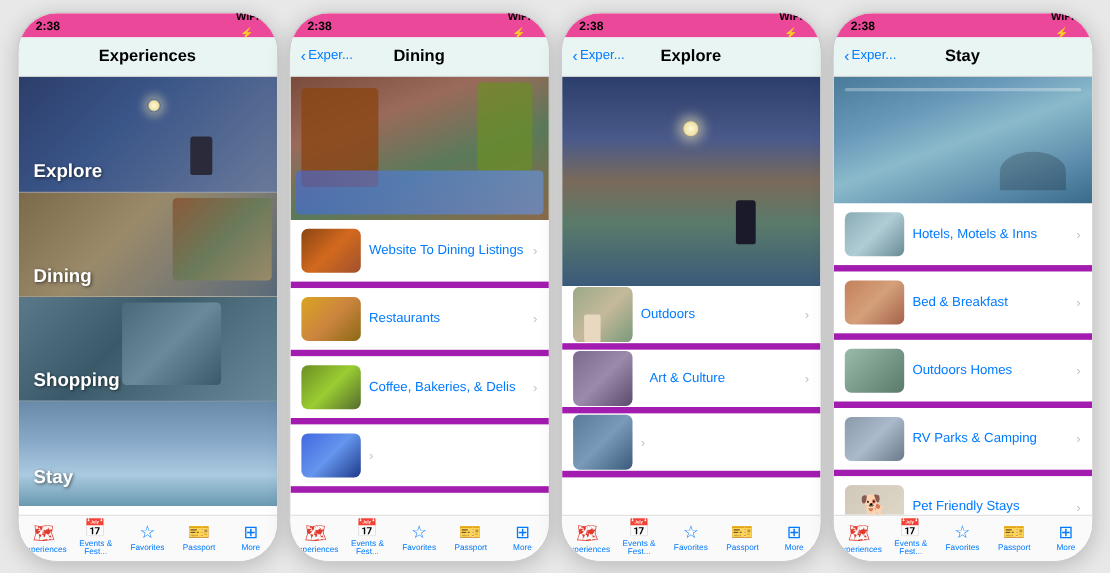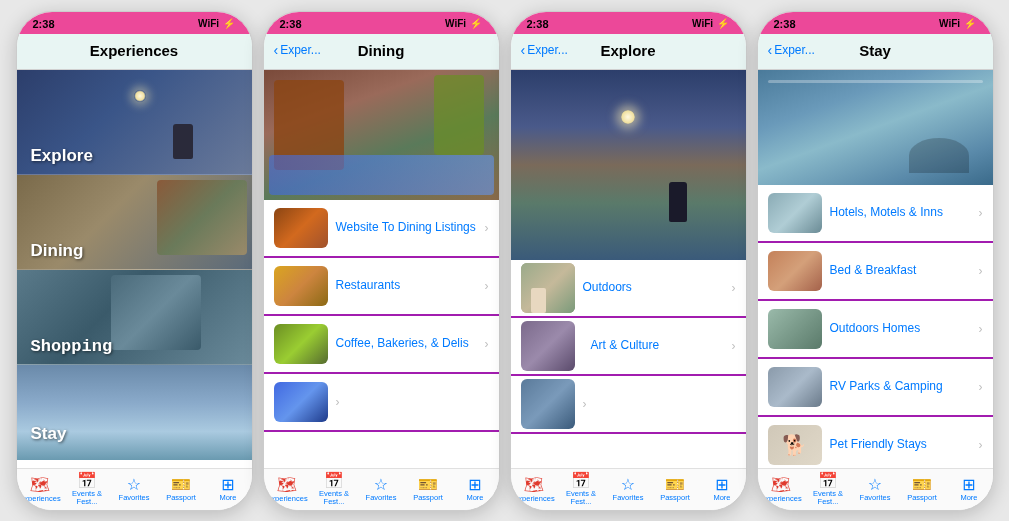--- a/index.html
+++ b/index.html
@@ -41,20 +41,21 @@
       font-weight: 600;
       color: #000;
       flex-shrink: 0;
       height: 22px;
     }
     .status-icons {
       display: flex;
       gap: 4px;
       align-items: center;
       font-size: 10px;
+      flex-direction: column;
     }
     
     .nav-bar {
       background: #e8f5f3;
       display: flex;
       align-items: center;
       justify-content: center;
       padding: 4px 10px 6px;
       flex-shrink: 0;
       position: relative;
@@ -81,21 +82,21 @@
     }
     
     .list-container {
       flex: 1;
       overflow: hidden;
     }
     .list-item {
       display: flex;
       align-items: center;
       padding: 8px 10px;
-      border-bottom: 2px solid #a21caf;
+      border-bottom: 6px solid #a21caf;
       gap: 8px;
       background: #fff;
     }
     .list-thumb {
       width: 54px;
       height: 40px;
       border-radius: 6px;
       overflow: hidden;
       flex-shrink: 0;
     }
@@ -251,21 +252,21 @@
       <div class="p1-section p1-dining-bg" style="height:95px; flex-shrink:0;">
         <div style="position:absolute; top:5px; right:5px; width:90px; height:75px; background: linear-gradient(135deg, #8a5a3a 0%, #6a7a5a 50%, #9a8a6a 100%); border-radius:4px;"></div>
         <div class="hero-text-overlay">
           <span style="color:#fff; font-size:17px; font-weight:600; text-shadow:1px 1px 3px rgba(0,0,0,0.6);">Dining</span>
         </div>
       </div>
 
       <div class="p1-section p1-shopping-bg" style="height:95px; flex-shrink:0;">
         <div style="position:absolute; top:5px; left:40%; width:90px; height:75px; background: linear-gradient(135deg, #4a6a7a 0%, #6a8a9a 50%, #3a5a6a 100%); border-radius:4px;"></div>
         <div class="hero-text-overlay">
-          <span style="color:#fff; font-size:17px; font-weight:600; text-shadow:1px 1px 3px rgba(0,0,0,0.6);font-family:Liberation Mono, monospace;">Shopping</span>
+          <span style="color:#fff; font-size:17px; font-weight:600; text-shadow:1px 1px 3px rgba(0,0,0,0.6);">Shopping</span>
         </div>
       </div>
 
       <div class="p1-section p1-stay-bg" style="height:95px; flex-shrink:0; border-bottom:none;">
         <div style="position:absolute; top:0; right:0; width:100%; height:100%; background: linear-gradient(180deg, #6a8aaa 0%, #8aaaca 40%, #aacae0 70%, #6a9ab0 100%);"></div>
         <div class="hero-text-overlay" style="position:relative; z-index:1;">
           <span style="color:#fff; font-size:17px; font-weight:600; text-shadow:1px 1px 3px rgba(0,0,0,0.6);">Stay</span>
         </div>
       </div>
     </div>

